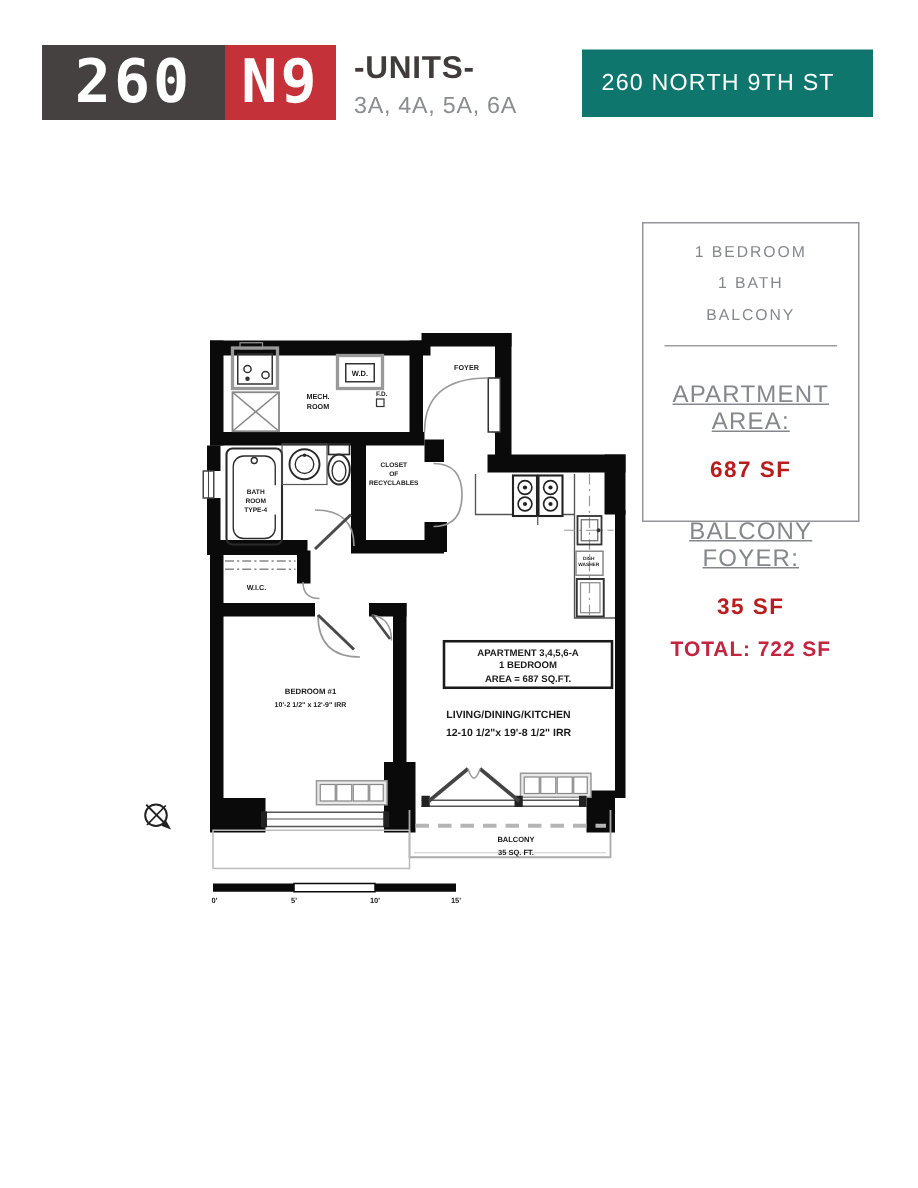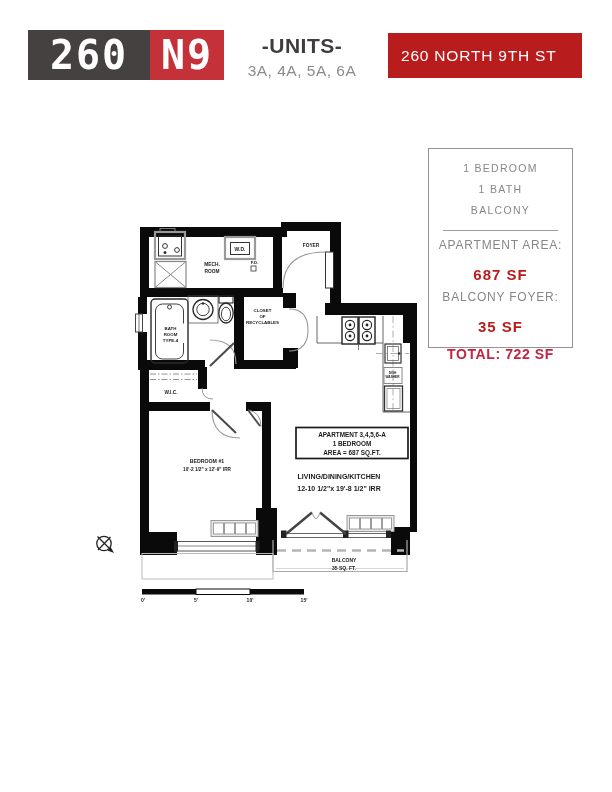--- a/index.html
+++ b/index.html
@@ -4,34 +4,34 @@
 <style>
   html,body{margin:0;padding:0;background:#fff;}
   .page{position:relative;width:612px;height:792px;background:#fff;outline:1px solid #e3e3e3;
         font-family:"Liberation Sans",sans-serif;overflow:hidden;}
   
   .logo{position:absolute;left:28px;top:30px;height:50px;display:flex;}
   .logo-seg{color:#fff;font-family:"DejaVu Sans Mono",monospace;font-weight:bold;
             font-size:40px;line-height:50px;text-align:center;letter-spacing:2px;}
   .logo-dark{width:122px;background:#454140;}
   .logo-red{width:74px;background:#c53138;}
-  .units{position:absolute;left:236px;top:34px;width:132px;text-align:center;}
+  .units{position:absolute;left:236px;top:34px;width:132px;}
   .units-title{font-size:21px;font-weight:bold;color:#403c3b;letter-spacing:0.5px;}
   .units-list{font-size:15.5px;color:#8a8c8e;margin-top:4px;letter-spacing:0.5px;}
-  .address{position:absolute;left:388px;top:33px;width:194px;height:45px;background:#b91c1c;
+  .address{position:absolute;left:388px;top:33px;width:194px;height:45px;background:#0f766e;
            color:#fff;box-sizing:border-box;padding-left:13px;display:flex;flex-direction:column;
            justify-content:center;}
   .addr1{font-size:15.5px;letter-spacing:0.8px;}
   .addr2{font-size:11.5px;letter-spacing:0.6px;margin-top:2px;}
   
   .info-panel{position:absolute;left:428px;top:148px;width:145px;height:200px;background:#fff;
               border:1.5px solid #919395;box-sizing:border-box;text-align:center;padding-top:9px;}
   .feat{font-size:10.5px;color:#85878a;letter-spacing:1.3px;line-height:21px;}
   .ip-divider{border-top:1px solid #9b9da0;margin:9px 14px 6px 14px;}
-  .ip-lbl{font-size:12px;color:#85878a;letter-spacing:0.8px;margin-top:7px;}
+  .ip-lbl{font-size:16px;color:#85878a;letter-spacing:0.8px;margin-top:24px;text-decoration:underline;}
   .ip-val{font-size:15px;font-weight:bold;color:#b91c1c;letter-spacing:1px;margin-top:14px;}
   .ip-total{font-size:14px;font-weight:bold;color:#c22441;letter-spacing:0.6px;margin-top:11px;}
   
   .plan{position:absolute;left:80px;top:215px;width:345px;height:400px;}
   .plan text{font-family:"Liberation Sans",sans-serif;font-weight:bold;fill:#1a1a1a;}
 </style>
 </head>
 <body>
 
 <div class="page">

